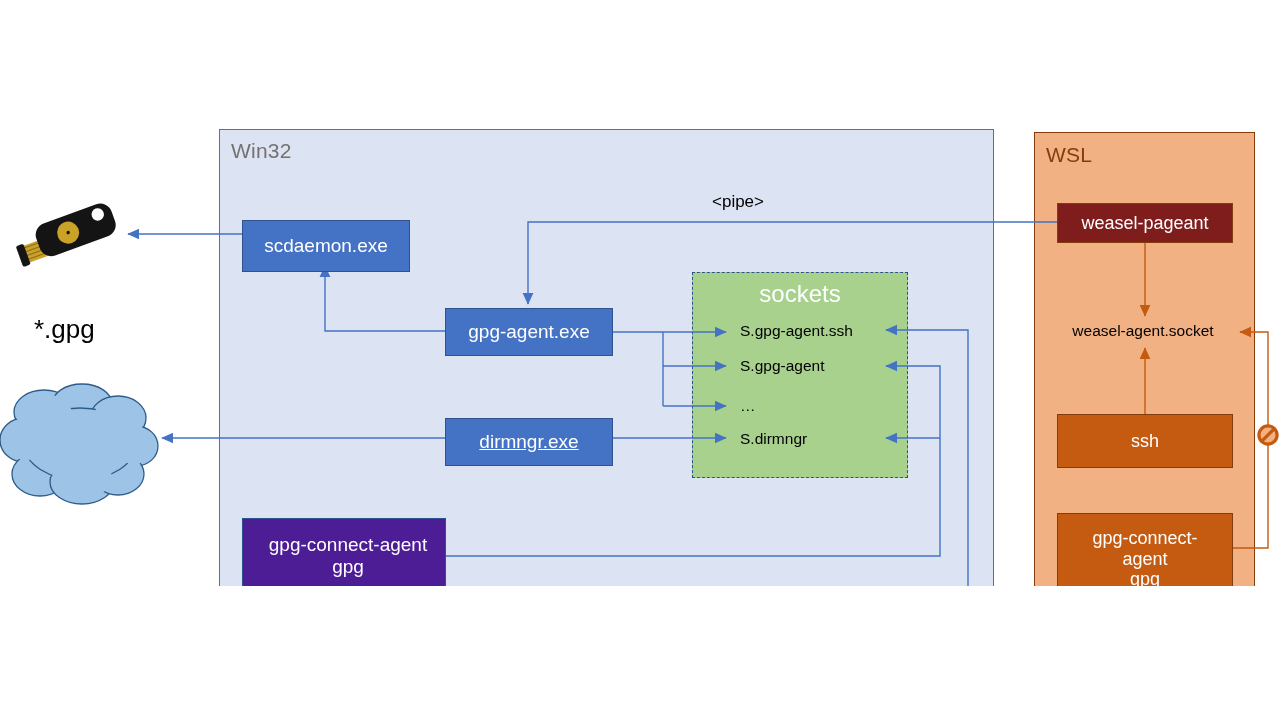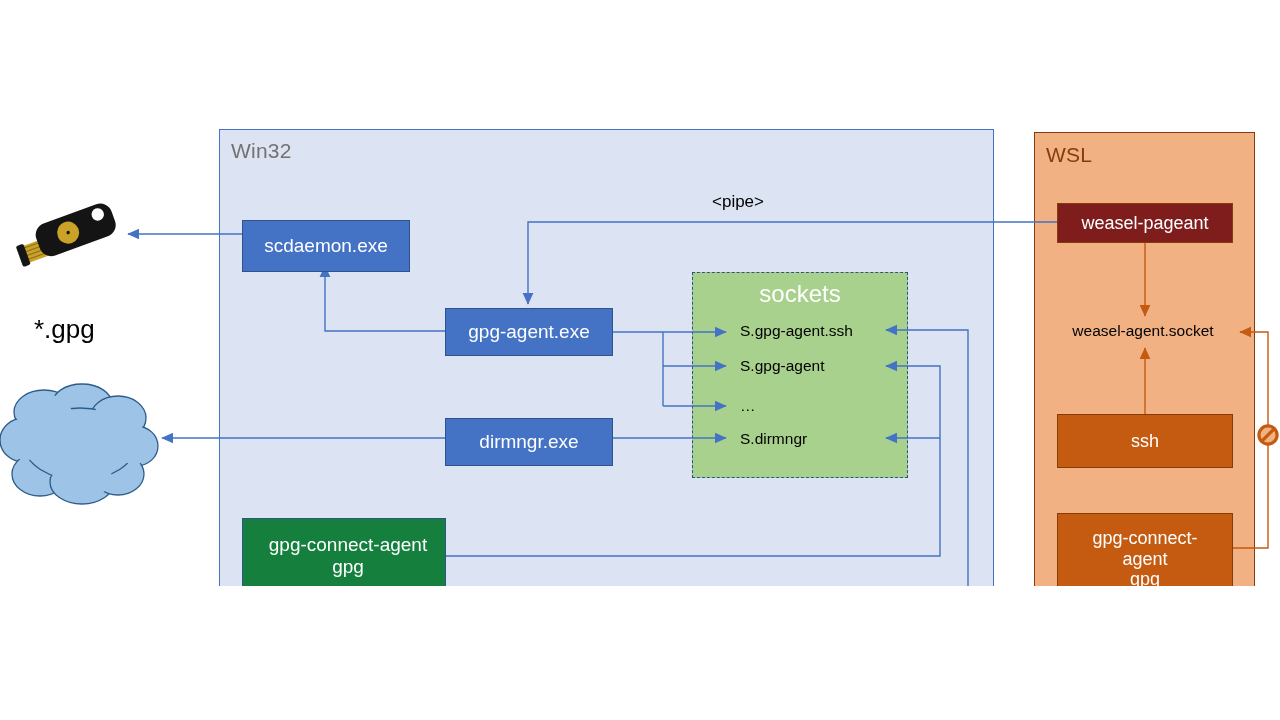--- a/index.html
+++ b/index.html
@@ -55,39 +55,39 @@
     color: #ffffff;
     line-height: 1.16;
     white-space: pre-line;
   }
   .box-blue {
     background: #4472C4;
     border: 1.2px solid #2F528F;
     font-size: 19px;
   }
   .box-cyan {
-    background: #15803d;
+    background: #4c1d95;
     border: 1.2px solid #2F528F;
     font-size: 19px;
     padding-left: 8px;
   }
   .box-brown-dark {
     background: #7f1d1d;
     border: 1.2px solid #843C0C;
     font-size: 18px;
   }
   .box-brown {
     background: #C55A11;
     border: 1.2px solid #843C0C;
     font-size: 18px;
   }
 
   #scdaemon     { left: 242px; top: 220px; width: 168px; height: 52px; }
   #gpgagent     { left: 445px; top: 308px; width: 168px; height: 48px; }
-  #dirmngr      { left: 445px; top: 418px; width: 168px; height: 48px; }
+  #dirmngr      { left: 445px; top: 418px; width: 168px; height: 48px; text-decoration: underline; }
   #gpgconnect32 { left: 242px; top: 518px; width: 204px; height: 76px; }
   #ssh32        { left: 242px; top: 619px; width: 204px; height: 59px; }
 
   #weaselpageant { left: 1057px; top: 203px; width: 176px; height: 40px; }
   #sshwsl        { left: 1057px; top: 414px; width: 176px; height: 54px; }
   #gpgconnectwsl { left: 1057px; top: 489px; width: 176px; height: 92px; margin-top: 24px; }
 
   
   #sockets-box {
     position: absolute;

